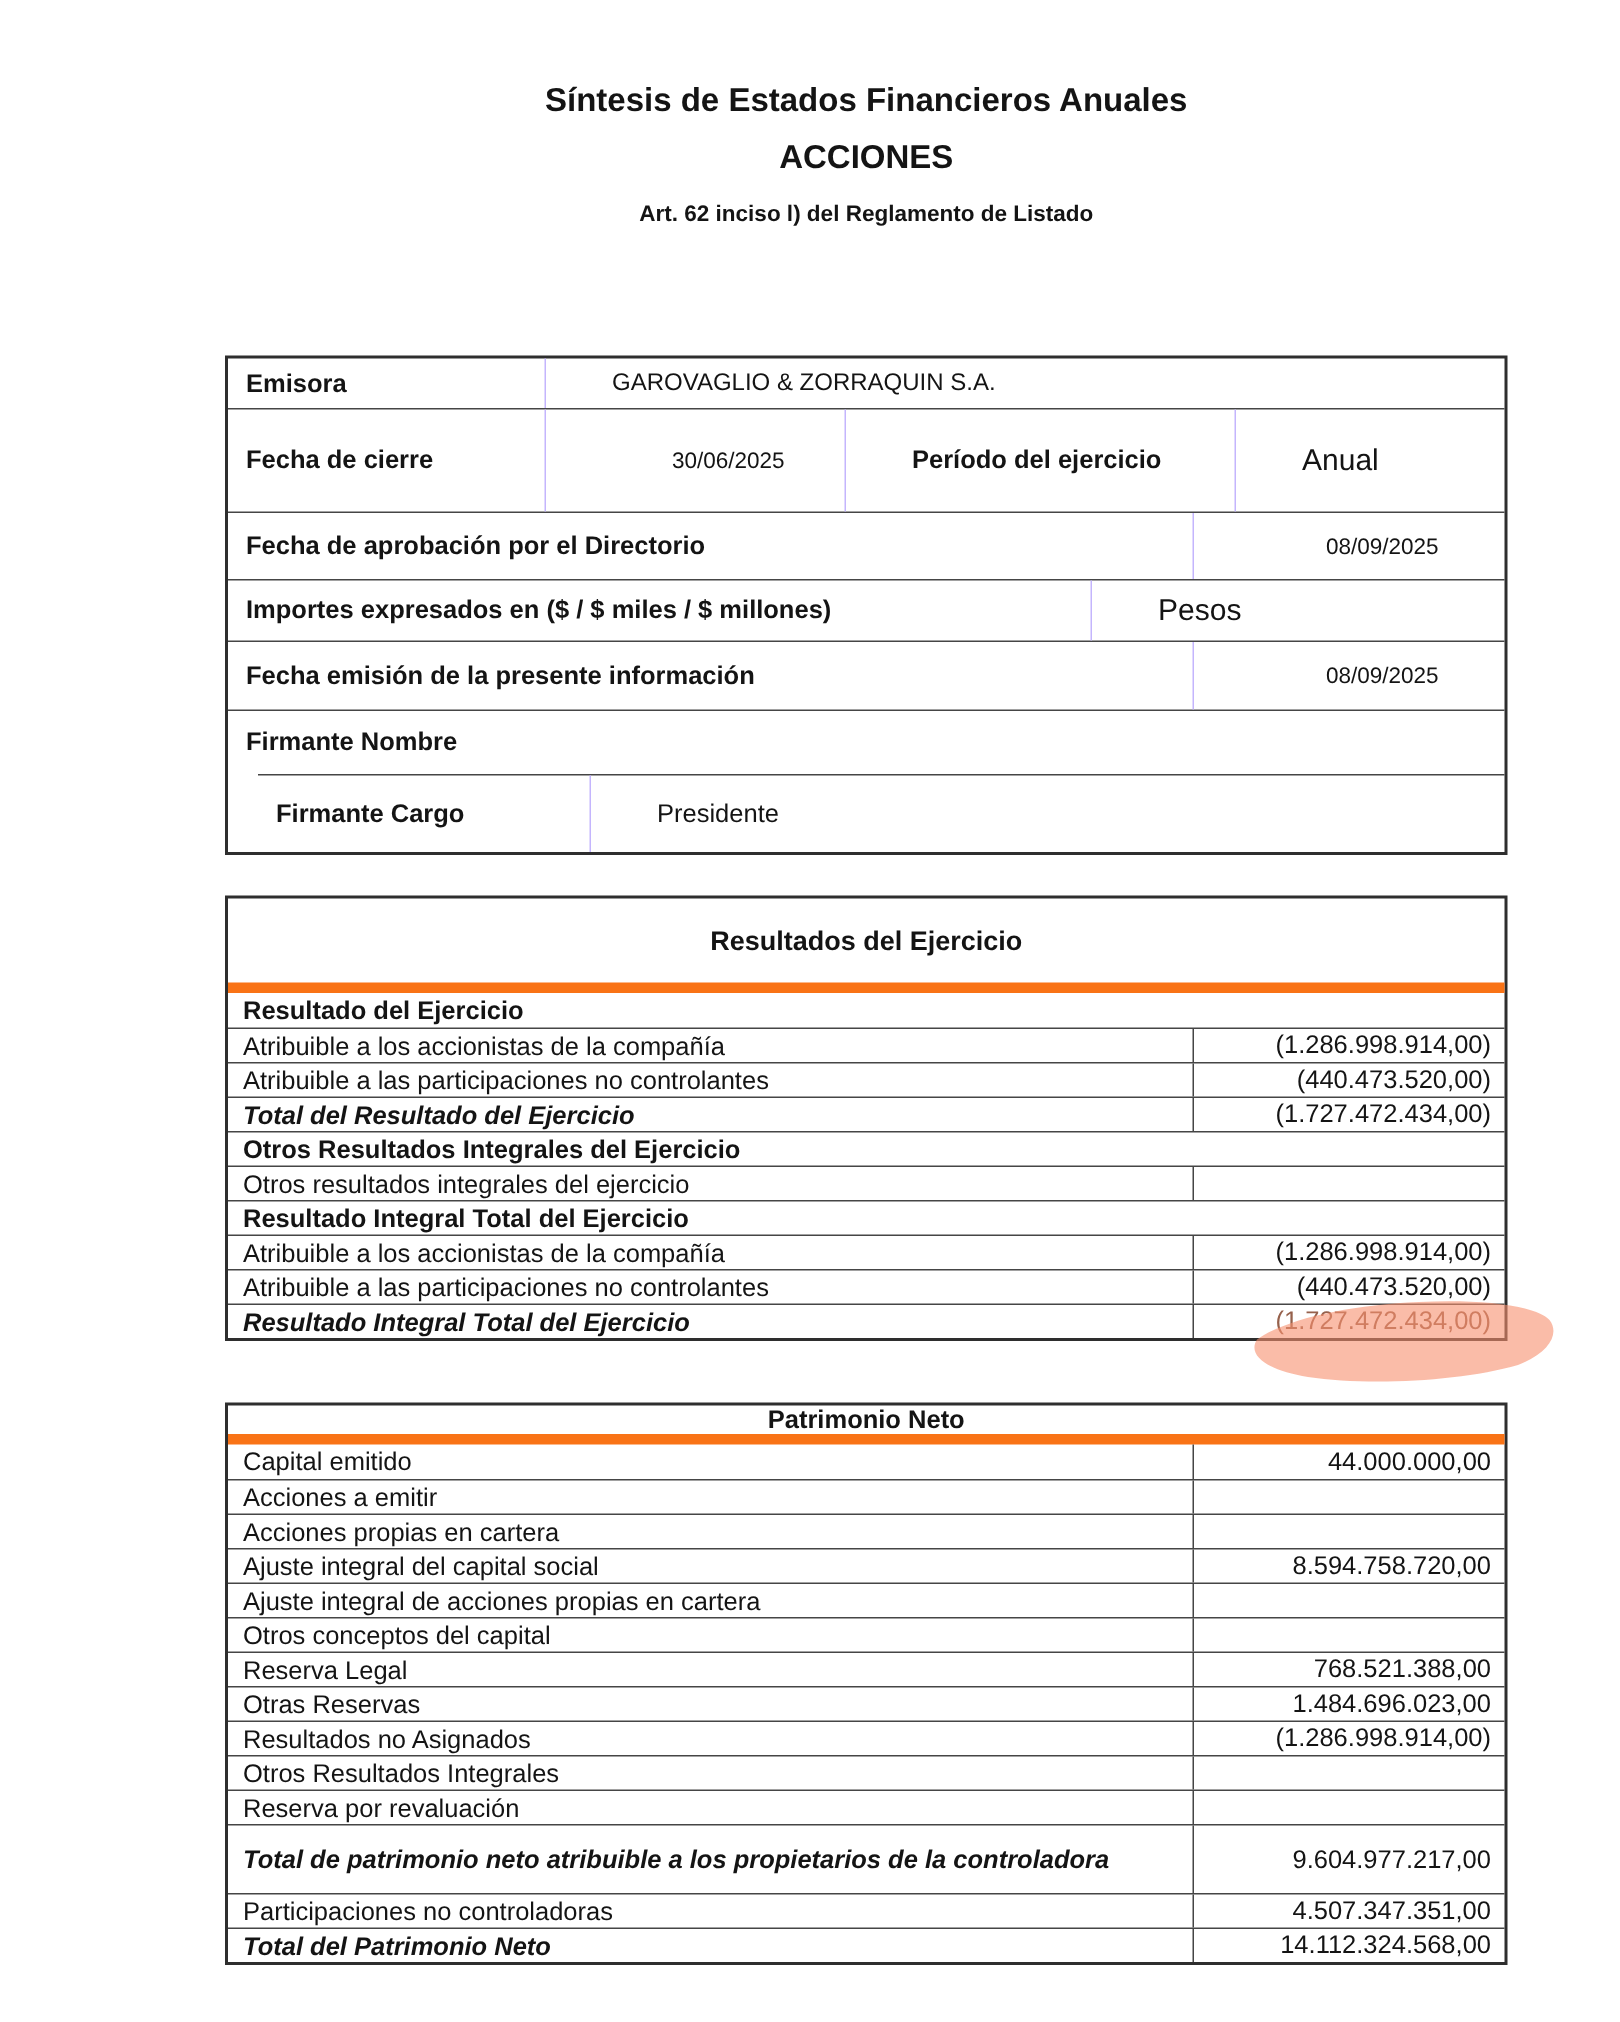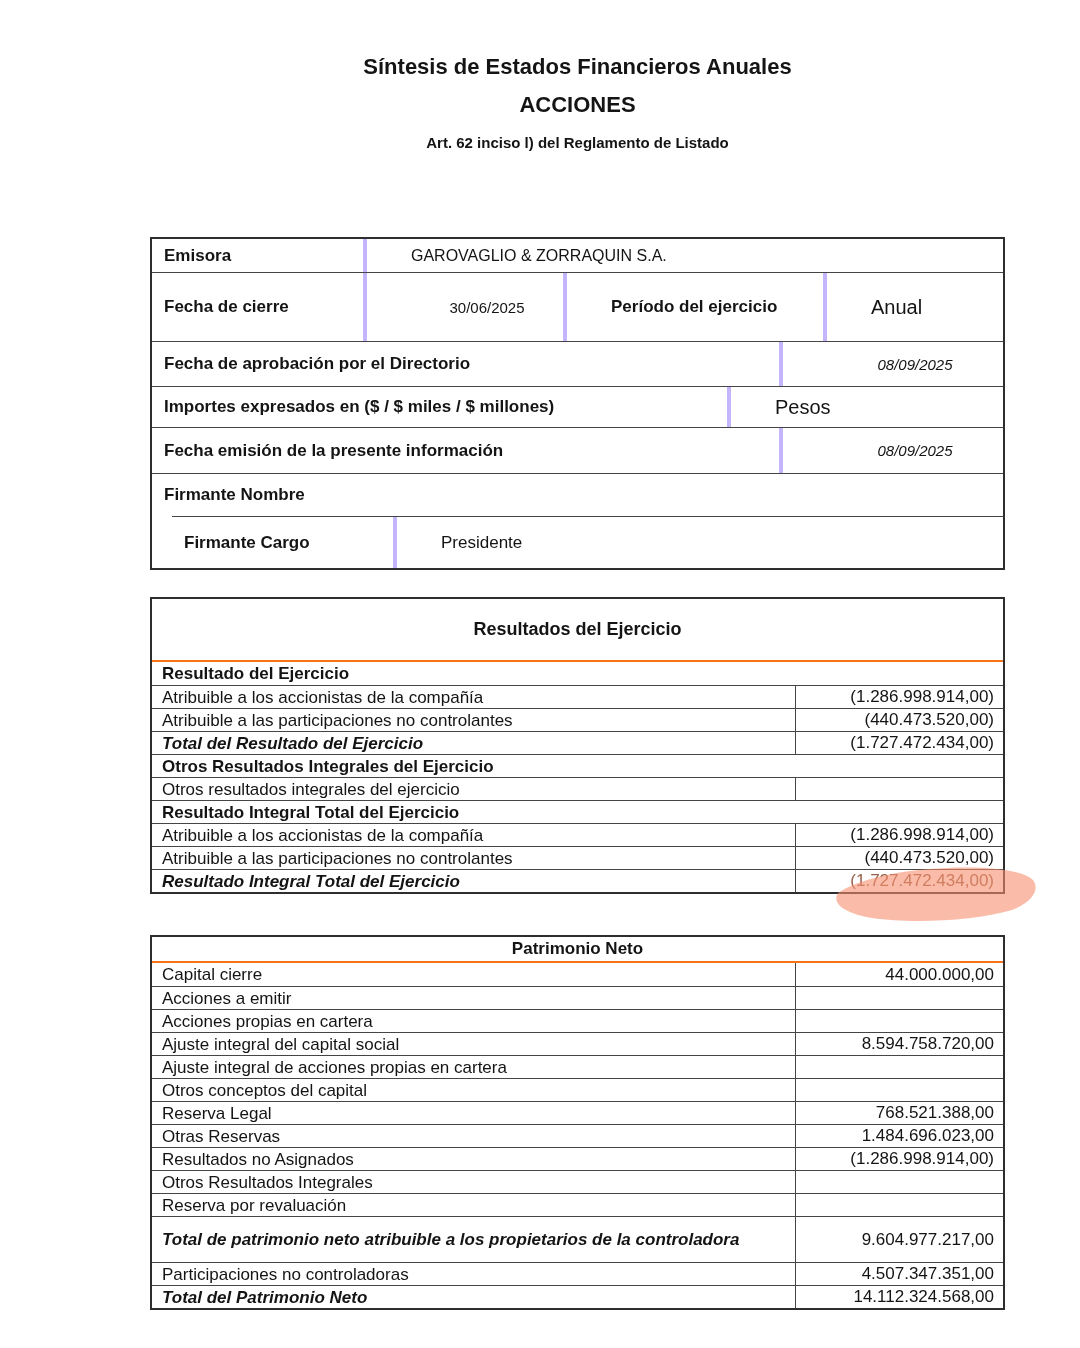--- a/index.html
+++ b/index.html
@@ -20,43 +20,43 @@
   
   .doc-table{
     position:absolute;left:150px;width:855px;
     border:2px solid #2e2e2e;
     box-sizing:border-box;
     background:#fff;
   }
   .cell{display:flex;align-items:center;box-sizing:border-box;padding-left:12px;font-size:17px;}
   .cell.bold{font-weight:bold;}
   .cell.center{justify-content:center;padding-left:0;font-size:15px;}
-  .cell.vline{border-left:4px solid #c4b5fd;padding-left:44px;}
+  .cell.vline{border-left:1px solid #c4b5fd;padding-left:44px;}
   .irow{display:flex;box-sizing:border-box;}
   .irow + .irow{border-top:1px solid #454545;}
 
   
   .r1{height:33px;} .r2{height:69px;} .r3{height:45px;} .r4{height:41px;}
   .r5{height:46px;} .r6{height:43px;} .r7{height:52px;margin-left:20px;}
   .w-label{width:211px;flex:none;}
   .w-label2{width:221px;flex:none;}
   .w-date{width:200px;flex:none;}
   .w-periodo{width:234px;flex:none;}
-  .w-val{width:224px;flex:none;font-style:italic;}
+  .w-val{width:208px;flex:none;}
   .w-importes{width:575px;flex:none;}
   .grow{flex:1;}
   .anual{font-size:20px;padding-left:15px;margin-left:26px;}
   .pesos{font-size:20px;}
   .emisora-val{font-size:16px;}
 
   
   .ttitle{
     display:flex;align-items:center;justify-content:center;
     font-weight:bold;box-sizing:border-box;
-    border-bottom:2px solid #f97316;
+    border-bottom:7px solid #f97316;
   }
   .ttitle.tall{height:63px;font-size:18px;}
   .ttitle.short{height:26px;font-size:17px;}
   .trow{display:flex;box-sizing:border-box;height:23px;}
   .trow + .trow{border-top:1px solid #454545;}
   .trow.tall2{height:46px;}
   .tlabel{
     flex:1;display:flex;align-items:center;
     padding-left:10px;font-size:17px;line-height:21px;box-sizing:border-box;
   }
@@ -155,21 +155,21 @@
           <div class="tlabel">Resultado Integral Total del Ejercicio</div>
           <div class="tvalue highlight-text">(1.727.472.434,00)</div>
         </div>
       </div>
   </div>
 
   <div class="doc-table" style="top:935px;">
     <div class="ttitle short">Patrimonio Neto</div>
     <div>
         <div class="trow normal">
-          <div class="tlabel">Capital cierre</div>
+          <div class="tlabel">Capital emitido</div>
           <div class="tvalue">44.000.000,00</div>
         </div>
         <div class="trow normal">
           <div class="tlabel">Acciones a emitir</div>
           <div class="tvalue"></div>
         </div>
         <div class="trow normal">
           <div class="tlabel">Acciones propias en cartera</div>
           <div class="tvalue"></div>
         </div>

